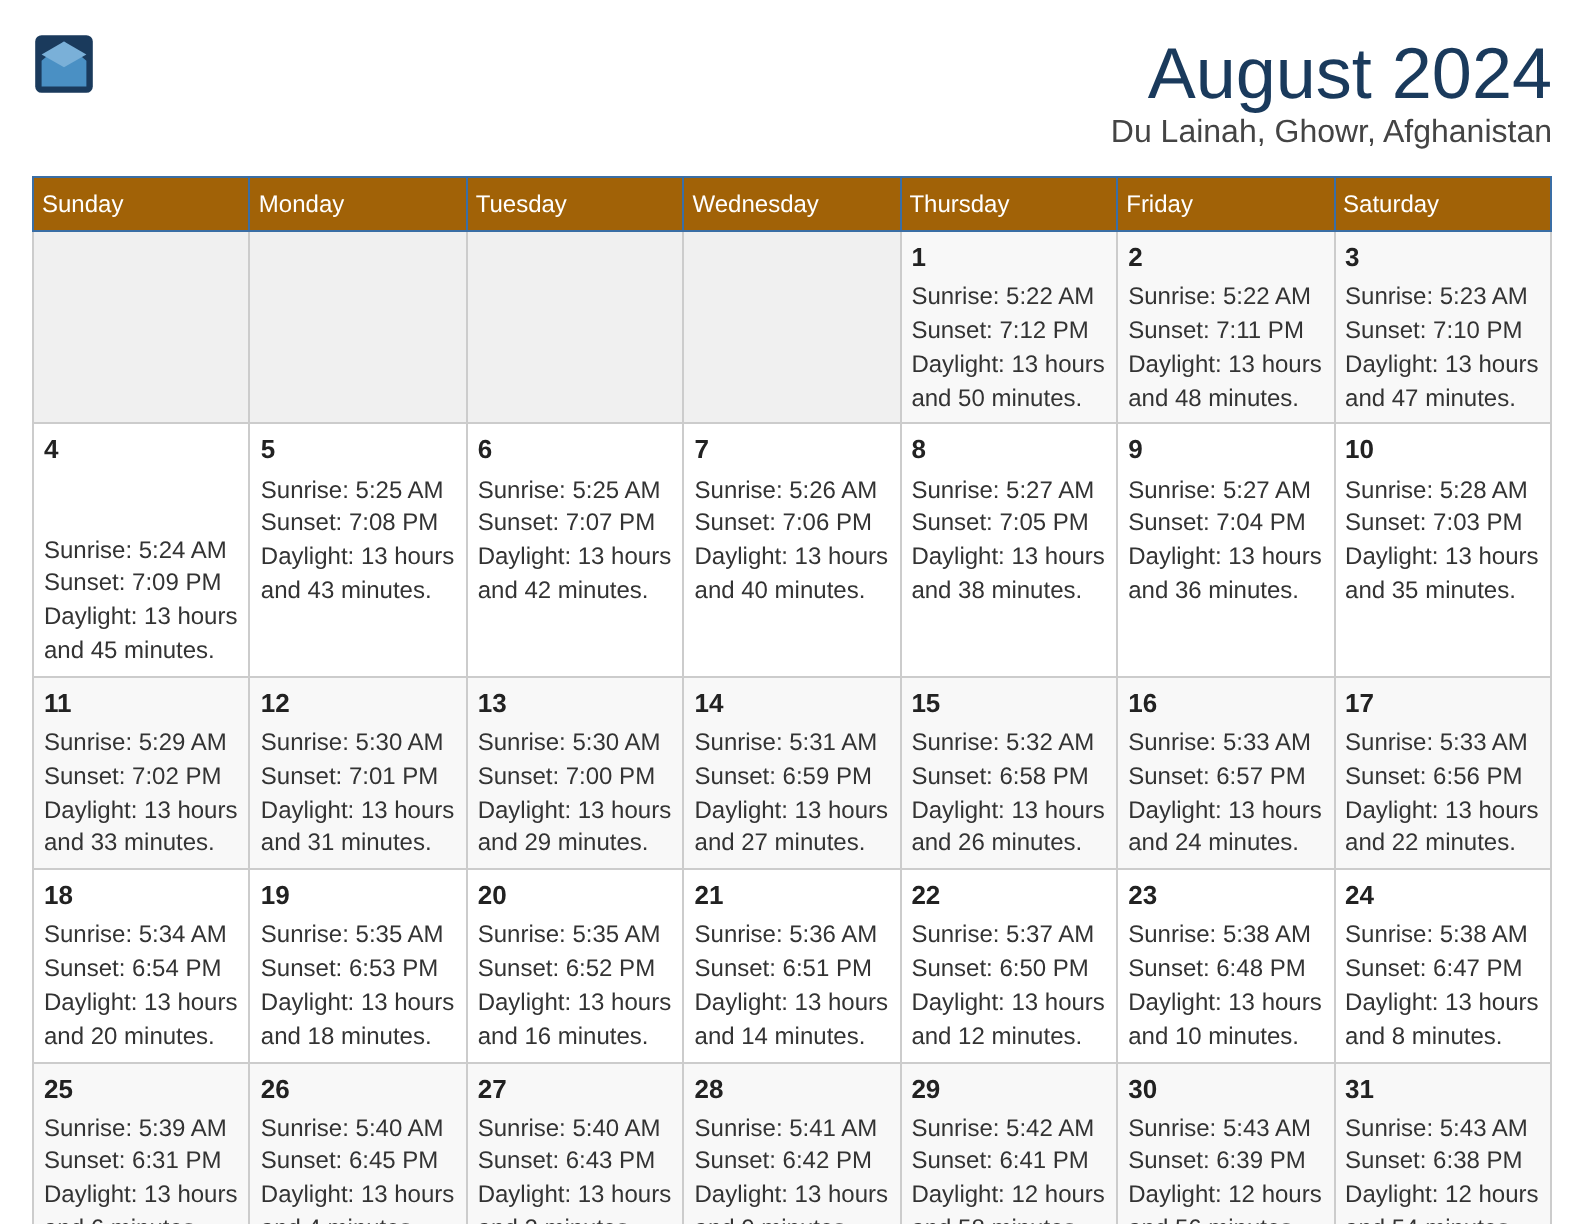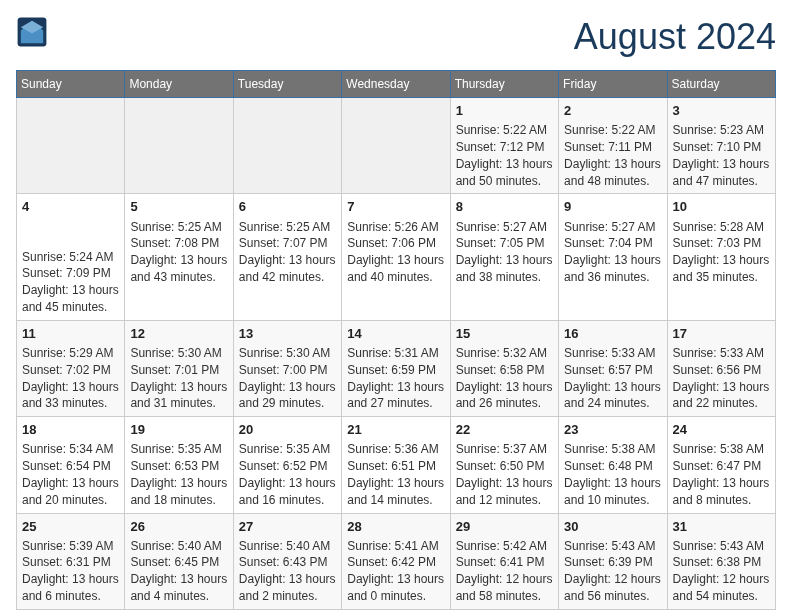--- a/index.html
+++ b/index.html
@@ -46,21 +46,21 @@
       font-size: 16px;
       font-weight: normal;
       color: #444;
     }
     table {
       width: 100%;
       border-collapse: collapse;
       font-size: 11px;
     }
     thead tr th {
-      background: #737373;
+      background: #a16207;
       color: #fff;
       padding: 6px 4px;
       text-align: left;
       font-size: 12px;
       font-weight: normal;
       border: 1px solid #3a6ea5;
     }
     tbody tr td {
       vertical-align: top;
       padding: 4px 5px;
@@ -96,20 +96,21 @@
 <div class="header">
   <div class="logo">
     <svg class="logo-icon" viewBox="0 0 40 40">
       <rect x="2" y="2" width="36" height="36" rx="4" fill="#1a3a5c"></rect>
       <polygon points="20,6 34,18 34,34 6,34 6,18" fill="#4a90c4"></polygon>
       <polygon points="20,6 34,14 20,22 6,14" fill="#7ab0d8"></polygon>
     </svg>
   </div>
   <div class="title-block">
     <h1>August 2024</h1>
+    <h2>Du Lainah, Ghowr, Afghanistan</h2>
   </div>
 </div>
 
 <table>
   <thead>
     <tr>
     <th>Sunday</th>
         <th>Monday</th>
         <th>Tuesday</th>
         <th>Wednesday</th>

